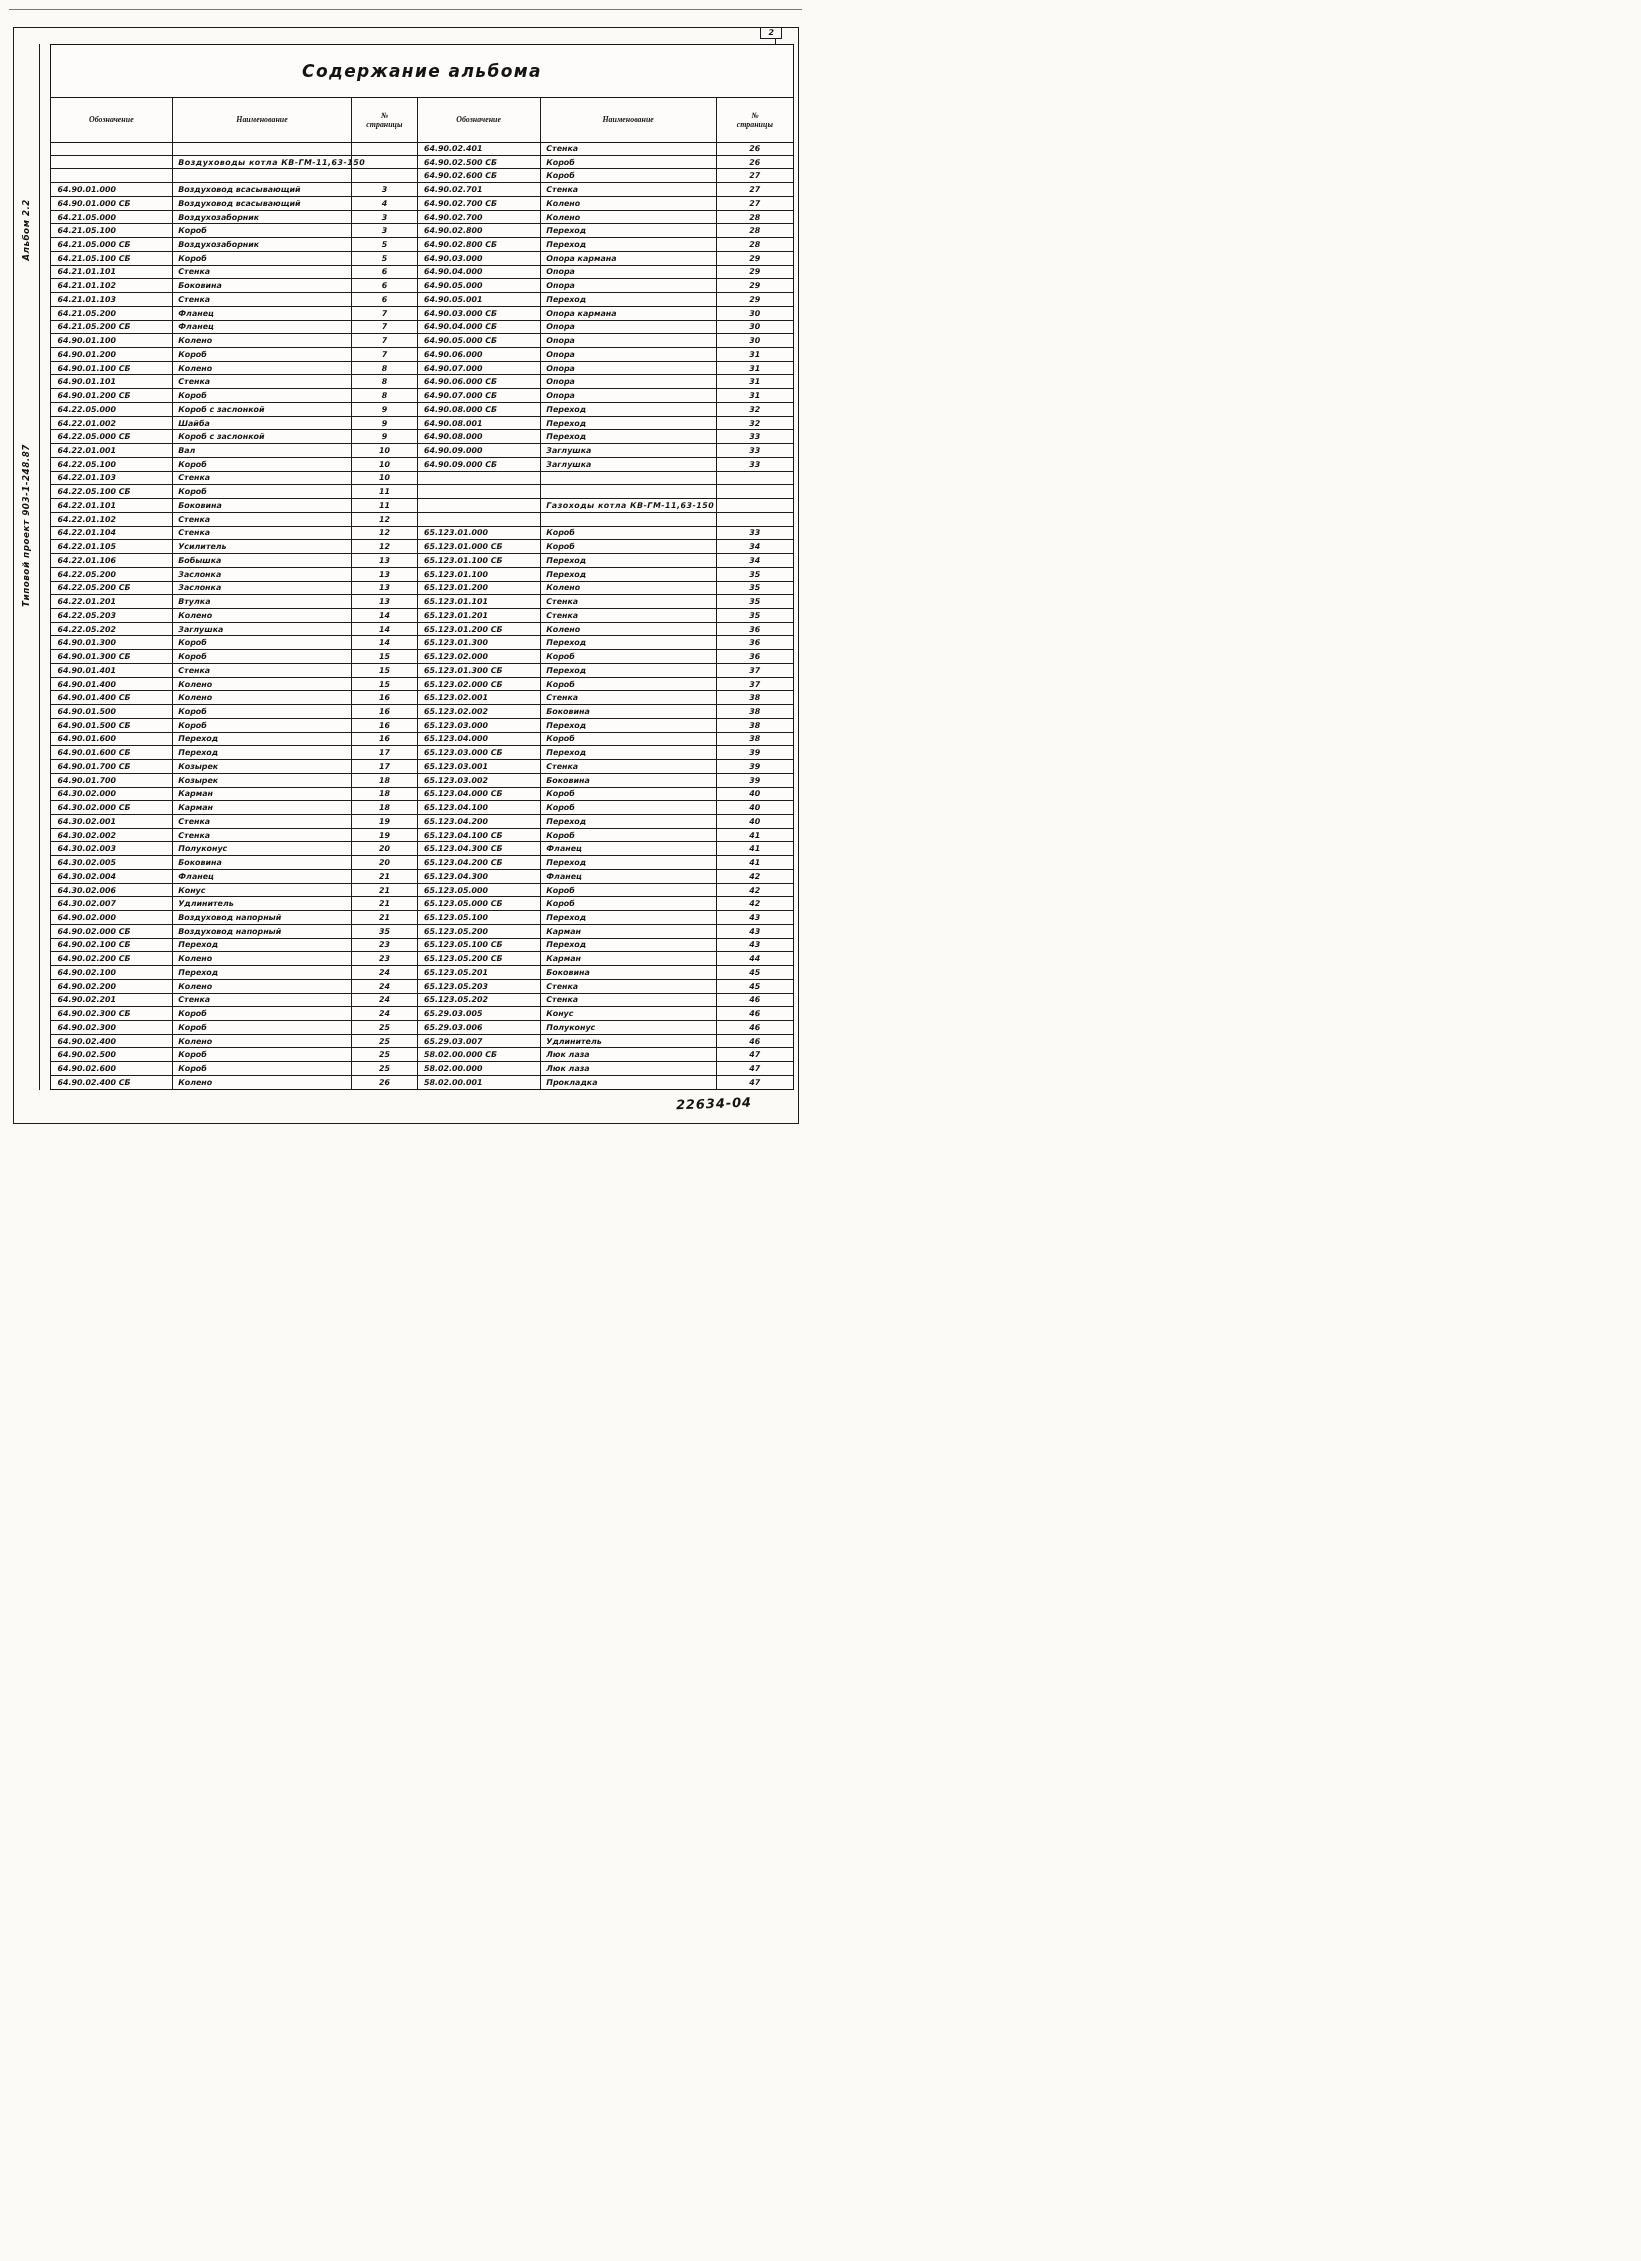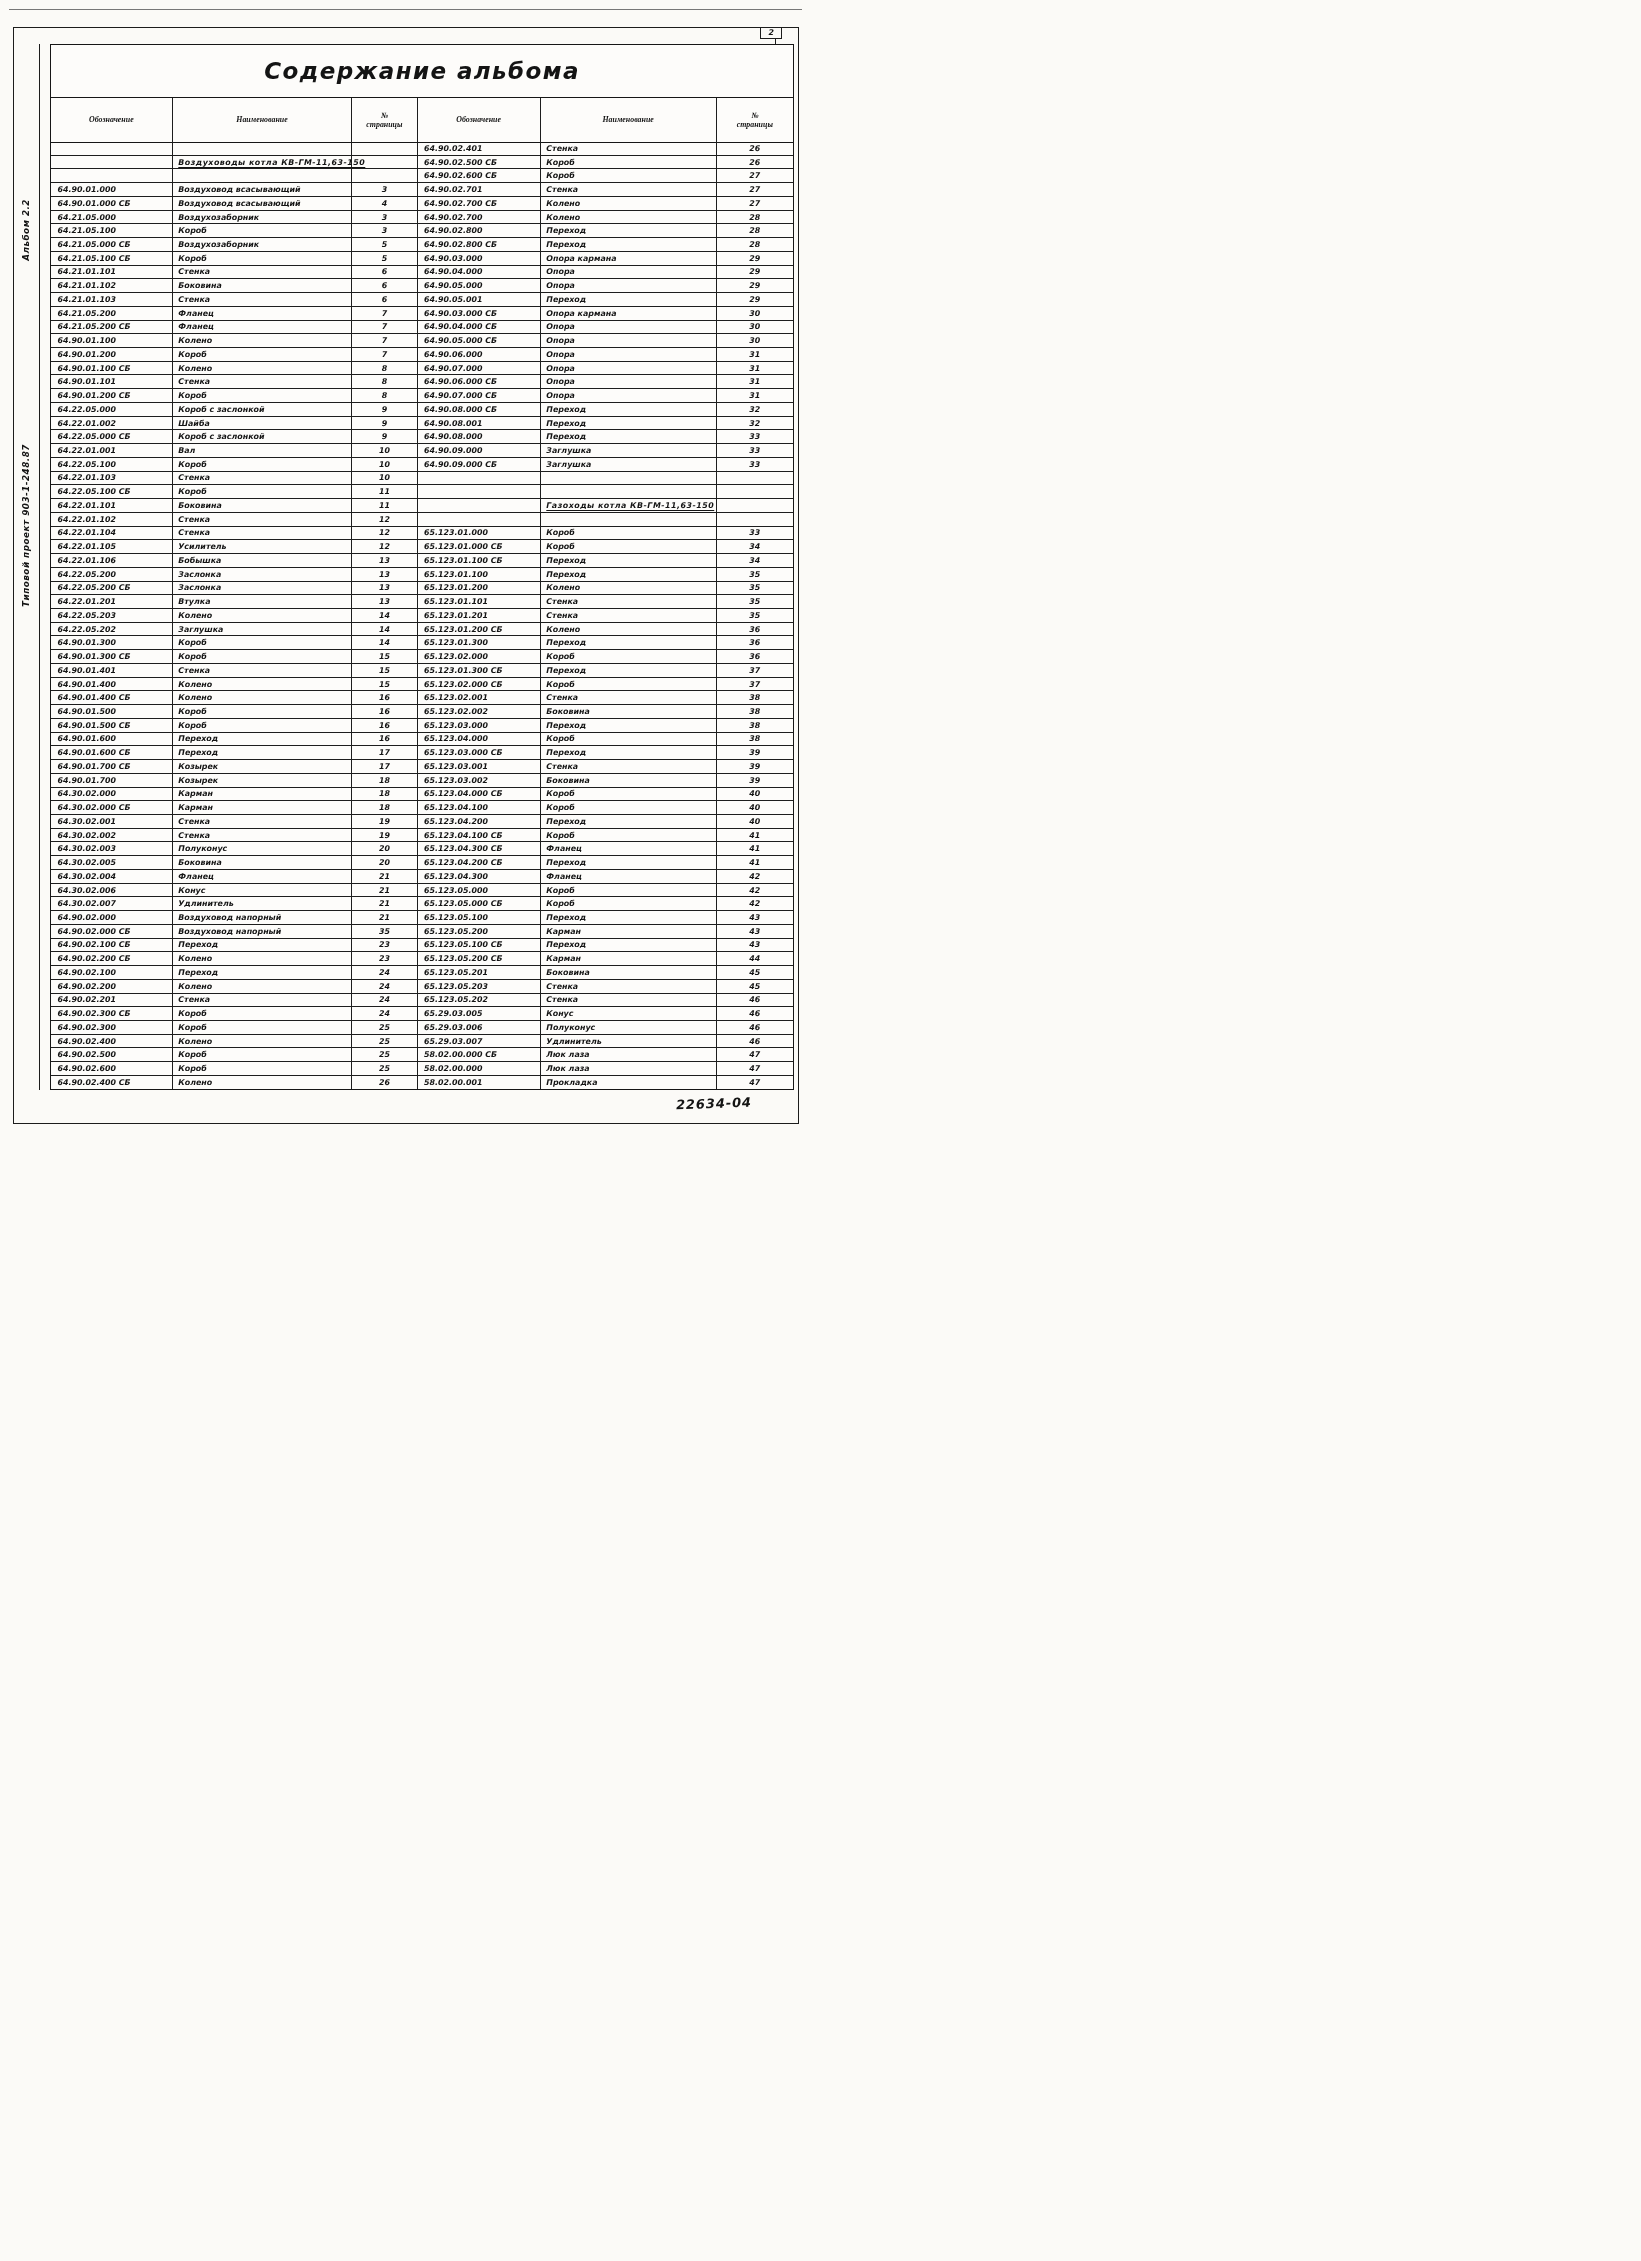--- a/index.html
+++ b/index.html
@@ -31,21 +31,21 @@
   }
   .page-box-tail{position:absolute;left:775px;top:39px;width:0.9px;height:6px;background:#1c1c1c;}
   
   .ctable{
     position:absolute;left:50px;top:44px;width:744px;height:1046px;
     border:1.9px solid #161616;box-sizing:border-box;background:#fdfcfa;
   }
   .title-row{
     height:52px;border-bottom:1.4px solid #161616;
     display:flex;align-items:center;justify-content:center;
-    font-size:23px;letter-spacing:1.4px;
+    font-size:17px;letter-spacing:1.4px;
   }
   .head-row{
     height:44px;border-bottom:1.4px solid #161616;display:flex;font-family:Liberation Serif, serif;
   }
   .head-row .cell{
     display:flex;align-items:center;justify-content:center;text-align:center;
     font-size:7.9px;line-height:1.2;
   }
   .tbody{
     position:absolute;left:0;top:97px;right:0;bottom:0;
@@ -62,21 +62,21 @@
   .c5{width:23.7%;}
   .c6{width:10.3%;flex:1;}
   .tbody .cell{
     display:flex;align-items:center;
     font-style:italic;font-weight:bold;font-size:7.9px;
   }
   .tbody .code{padding-left:6.5px;}
   .tbody .name{padding-left:5.6px;}
   .tbody .page{justify-content:center;padding-left:0;}
   .section{
-    text-decoration:underline;text-underline-offset:1.9px;
+    text-underline-offset:1.9px;
     letter-spacing:0.5px;
   }
   
   .side-label{
     position:absolute;left:14px;top:607px;width:408px;height:23px;
     transform:rotate(-90deg);transform-origin:left top;
     display:flex;justify-content:space-between;align-items:center;
     font-size:8.8px;letter-spacing:0.5px;
   }
   

